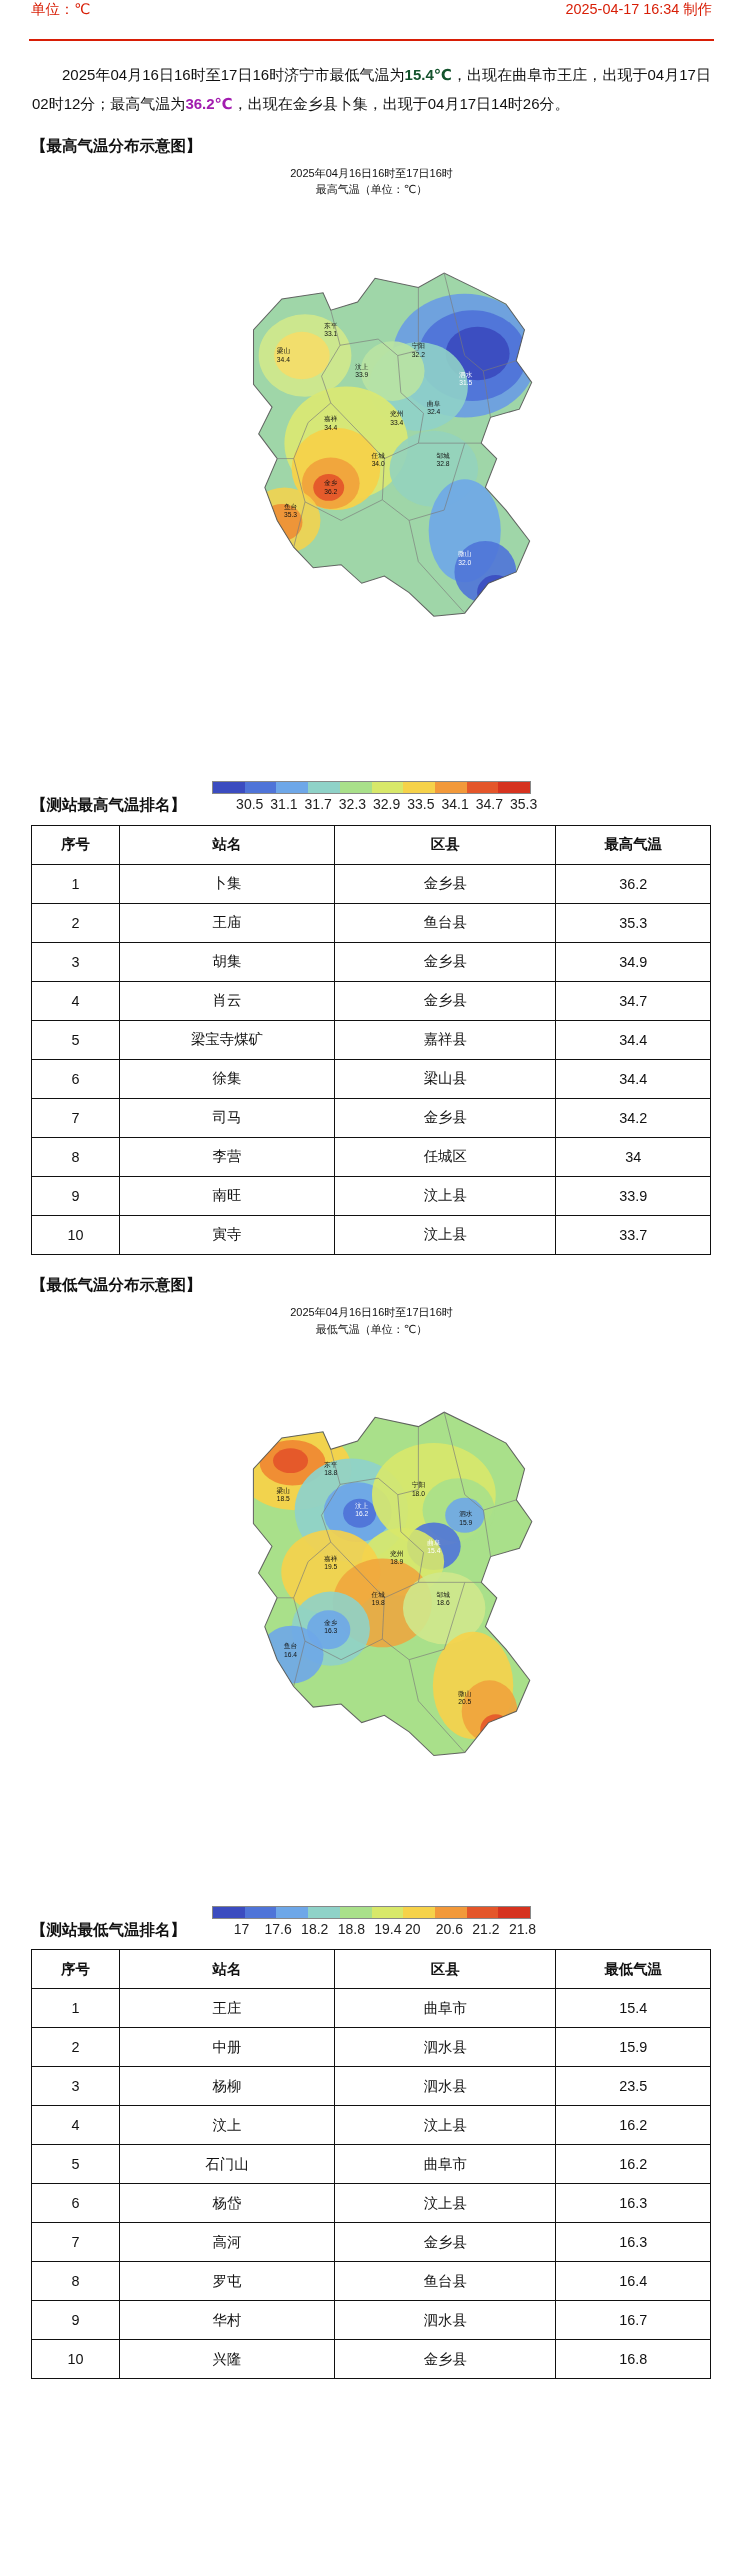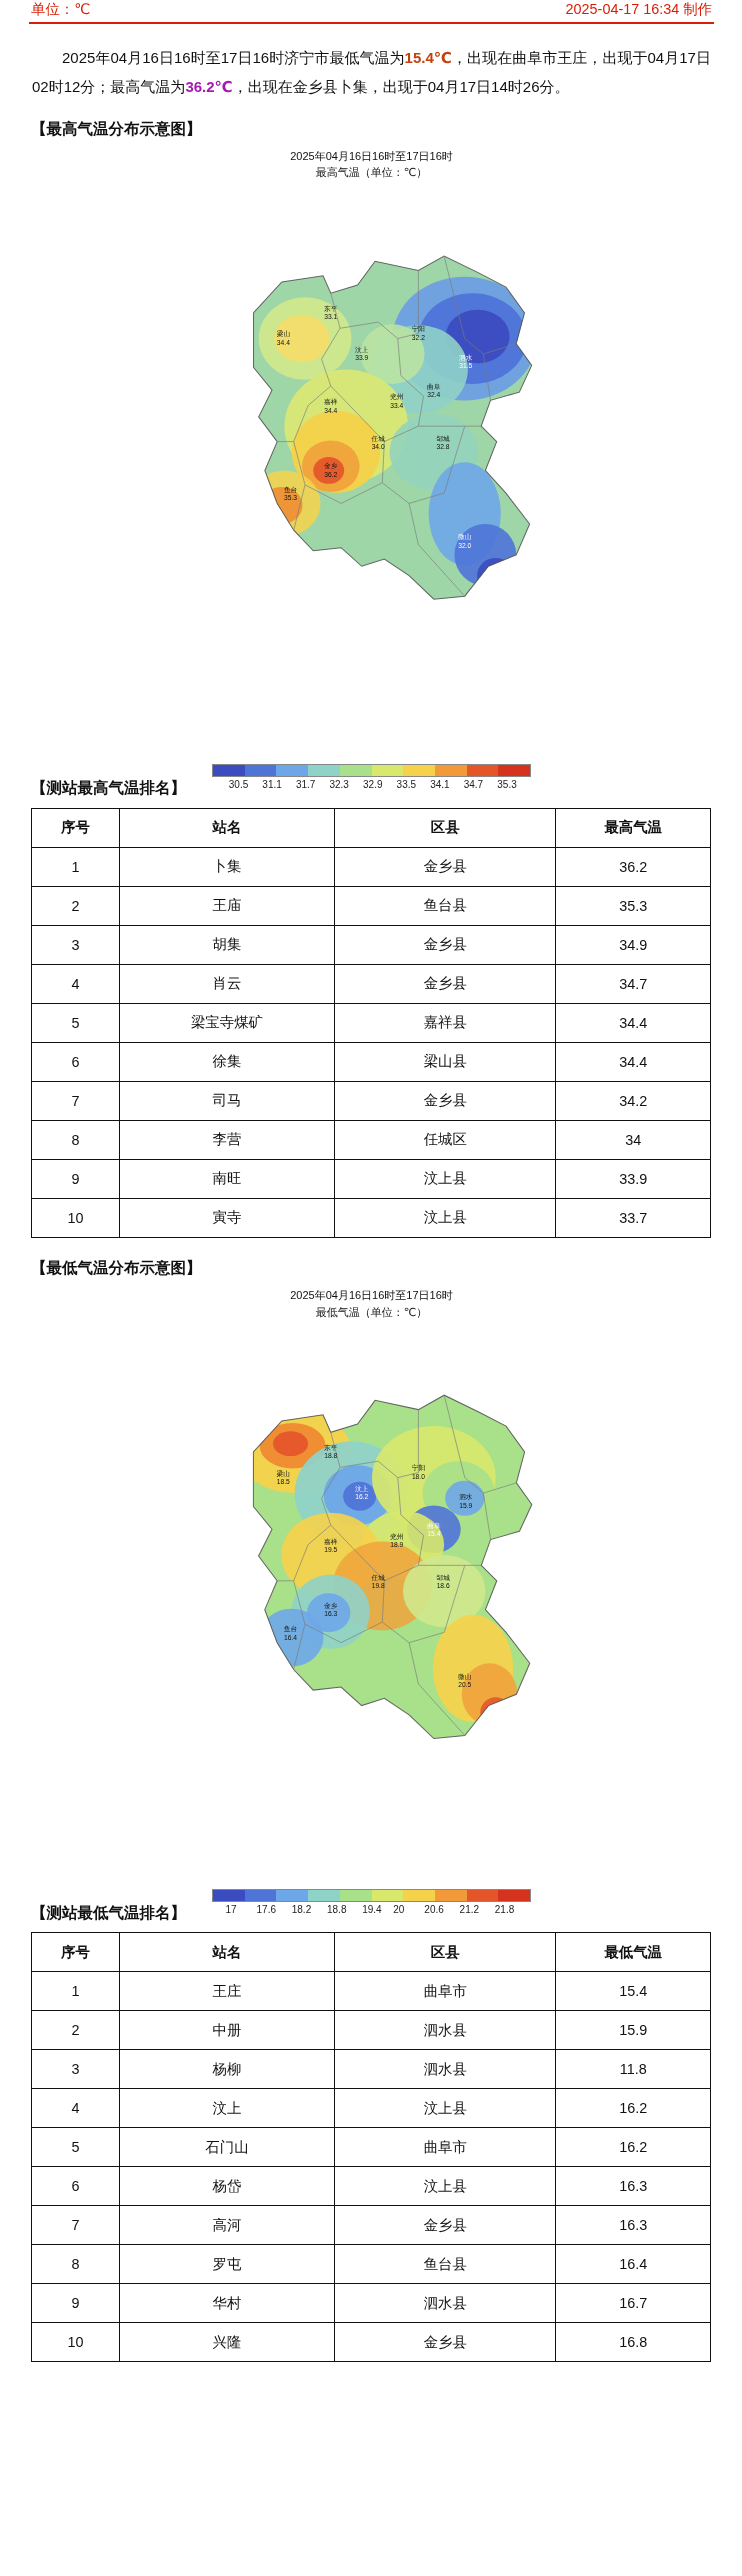--- a/index.html
+++ b/index.html
@@ -24,21 +24,21 @@
     font-weight: bold;
     letter-spacing: 2.1px;
     padding: 23px 0 15.5px 0;
   }
   .meta-bar {
     display: flex;
     justify-content: space-between;
     align-items: center;
     color: #d81e06;
     font-size: 14.4px;
-    padding: 0 31px 3px 31px;
+    padding: 0 31px 20px 31px;
   }
   .rule {
     height: 2.1px;
     background: #d81e06;
     margin: 0 29px 18.5px 29px;
   }
   
   .sec-head {
     font-size: 15.5px;
     font-weight: bold;
@@ -48,21 +48,21 @@
   
   .summary {
     font-size: 15px;
     line-height: 1.95;
     color: #111;
     margin: 0 32px 5.2px 32px;
     text-align: justify;
   }
   .summary .indent { display: inline-block; width: 30px; }
   .hot { color: #a21caf; font-weight: bold; }
-  .cold { color: #c2410c; font-weight: bold; }
+  .cold { color: #14532d; font-weight: bold; }
   
   .map-block {
     margin: 5.2px 0 7.2px 0;
     text-align: center;
   }
   .map-caption {
     font-size: 11px;
     color: #111;
     line-height: 1.5;
     margin-bottom: 3.1px;
@@ -87,22 +87,22 @@
     border: 0.5px solid #888;
   }
   .colorbar div { flex: 1 1 auto; }
   .cb-labels {
     display: flex;
     width: 100%;
     margin-top: 2.1px;
   }
   .cb-labels span {
     flex: 1 1 auto;
-    text-align: left;
-    font-size: 10px;
+    text-align: right;
+    font-size: 14px;
     color: #222;
     transform: translateX(50%);
   }
   .cb-labels span:last-child { visibility: hidden; }
   
   table.rank {
     border-collapse: collapse;
     width: 680px;
     margin: 4.1px 0 20.6px 31px;
     font-size: 14.4px;
@@ -469,21 +469,21 @@
       <tr>
           <td>2</td>
           <td>中册</td>
           <td>泗水县</td>
           <td>15.9</td>
         </tr>
       <tr>
           <td>3</td>
           <td>杨柳</td>
           <td>泗水县</td>
-          <td>11.8</td>
+          <td>23.5</td>
         </tr>
       <tr>
           <td>4</td>
           <td>汶上</td>
           <td>汶上县</td>
           <td>16.2</td>
         </tr>
       <tr>
           <td>5</td>
           <td>石门山</td>

